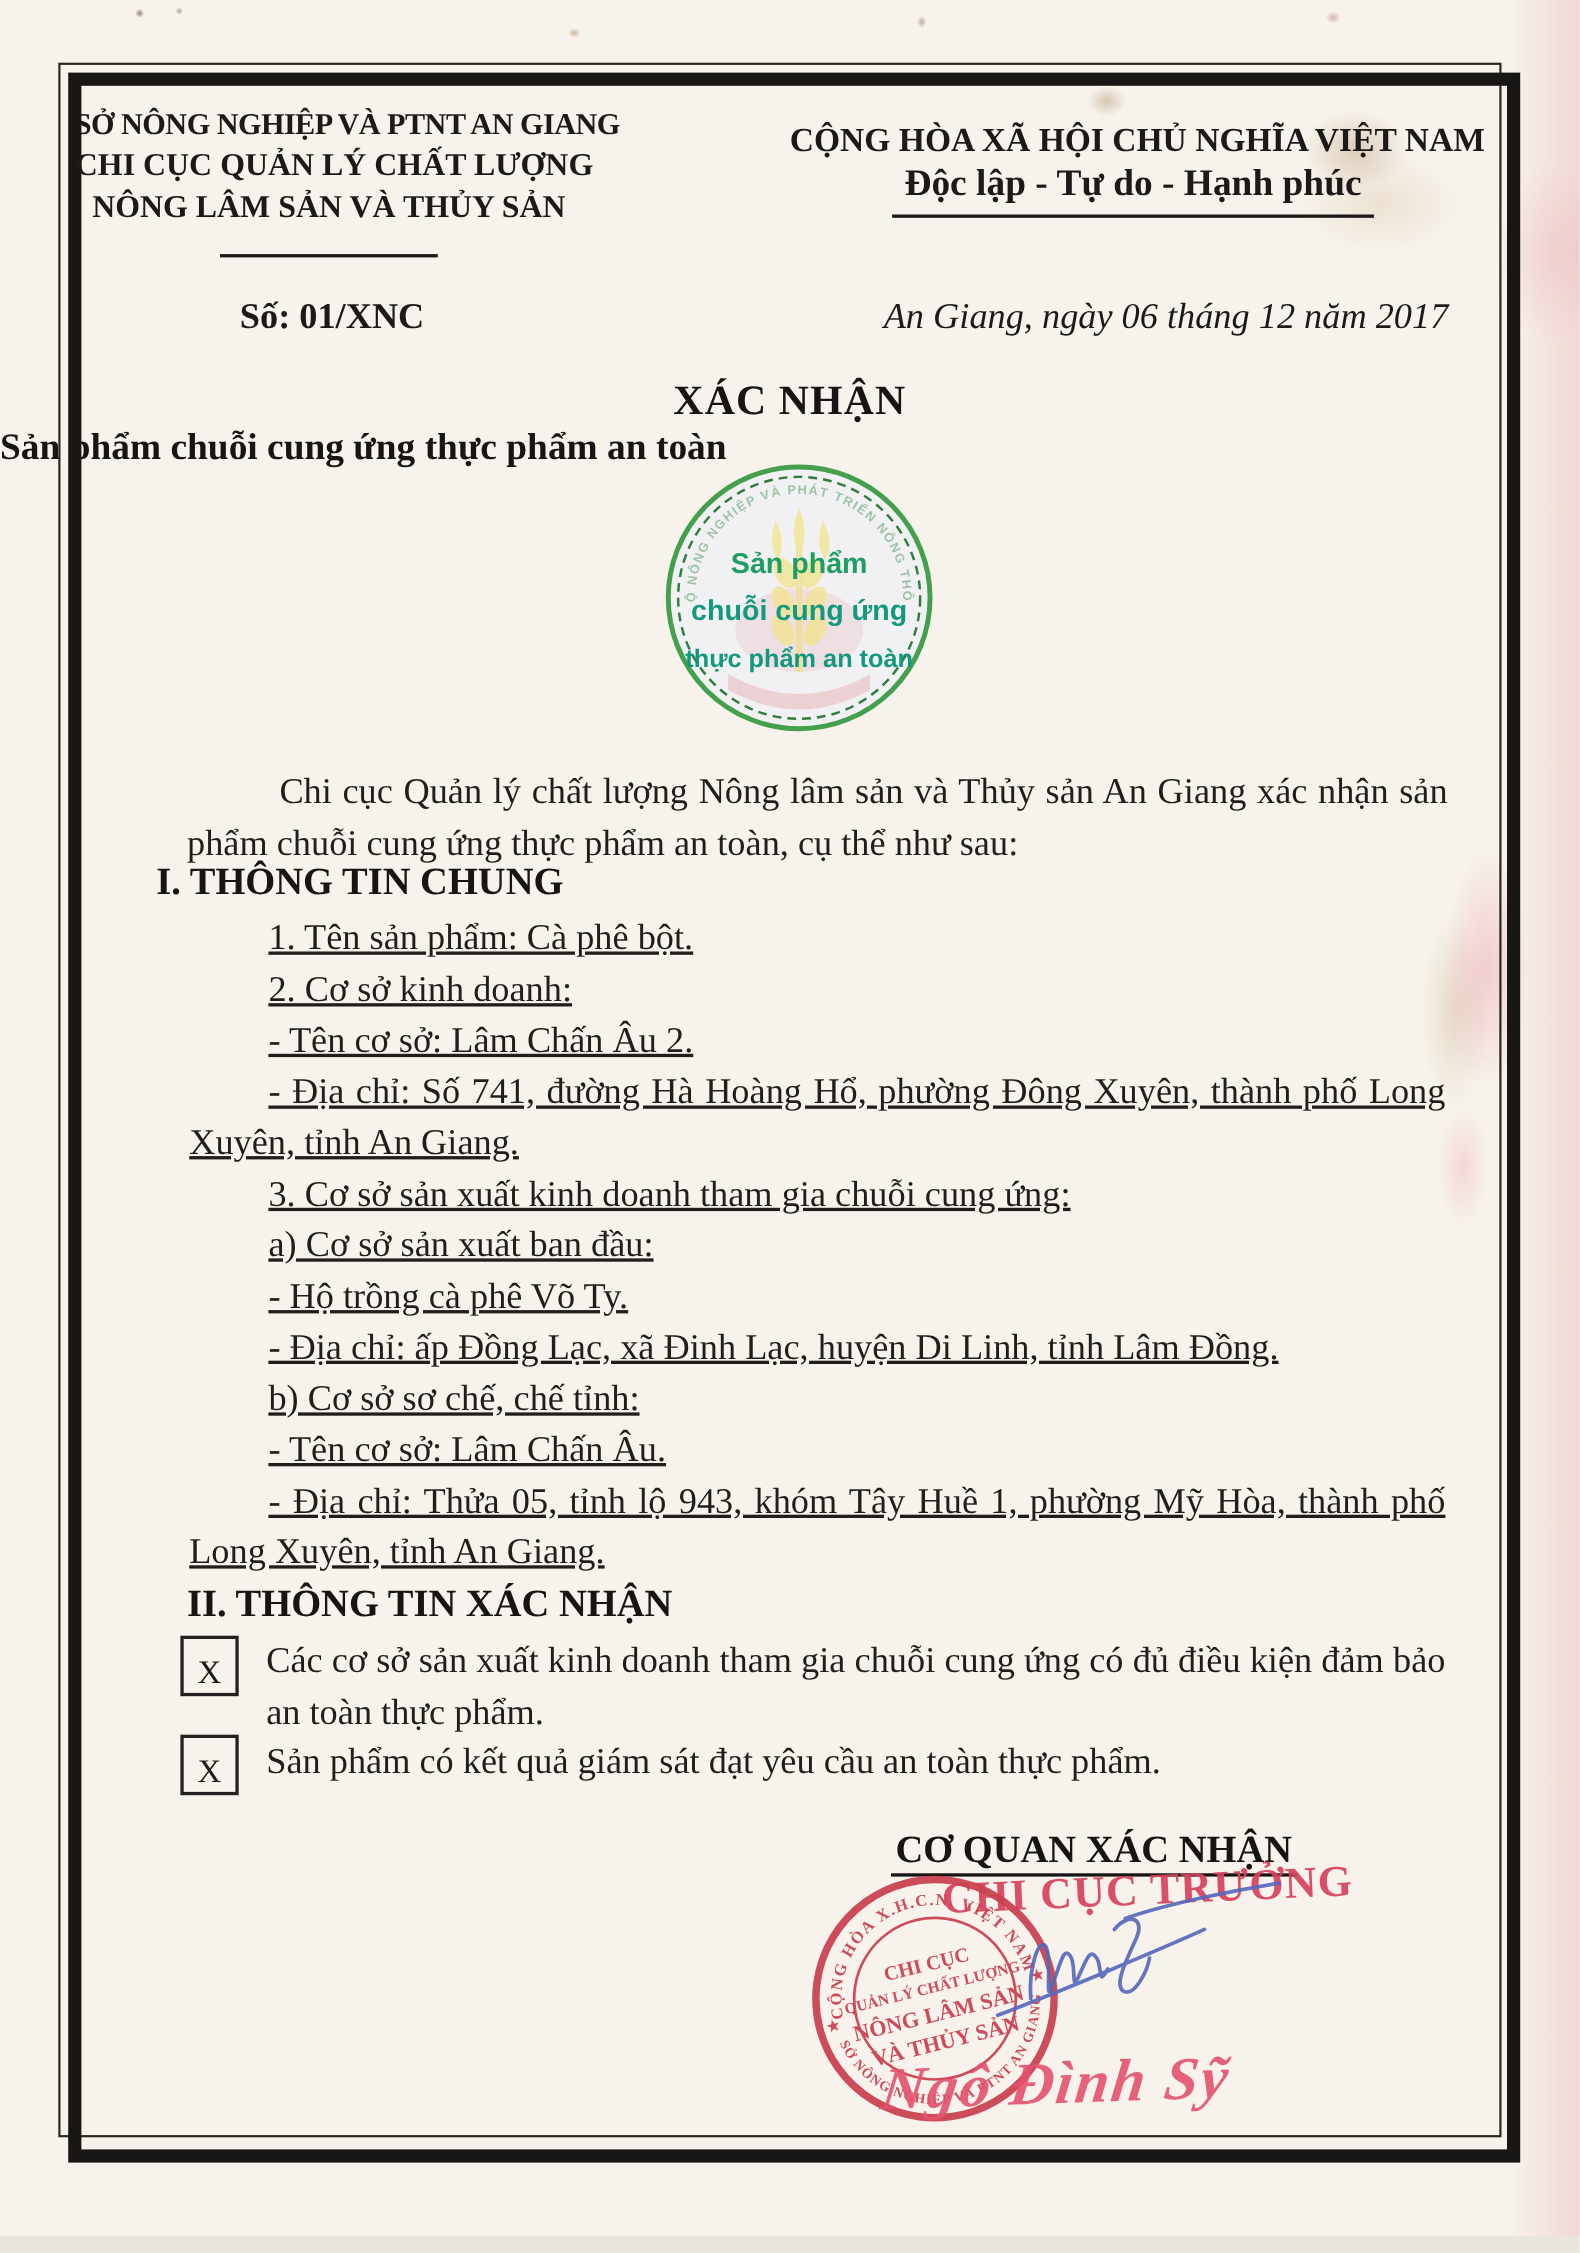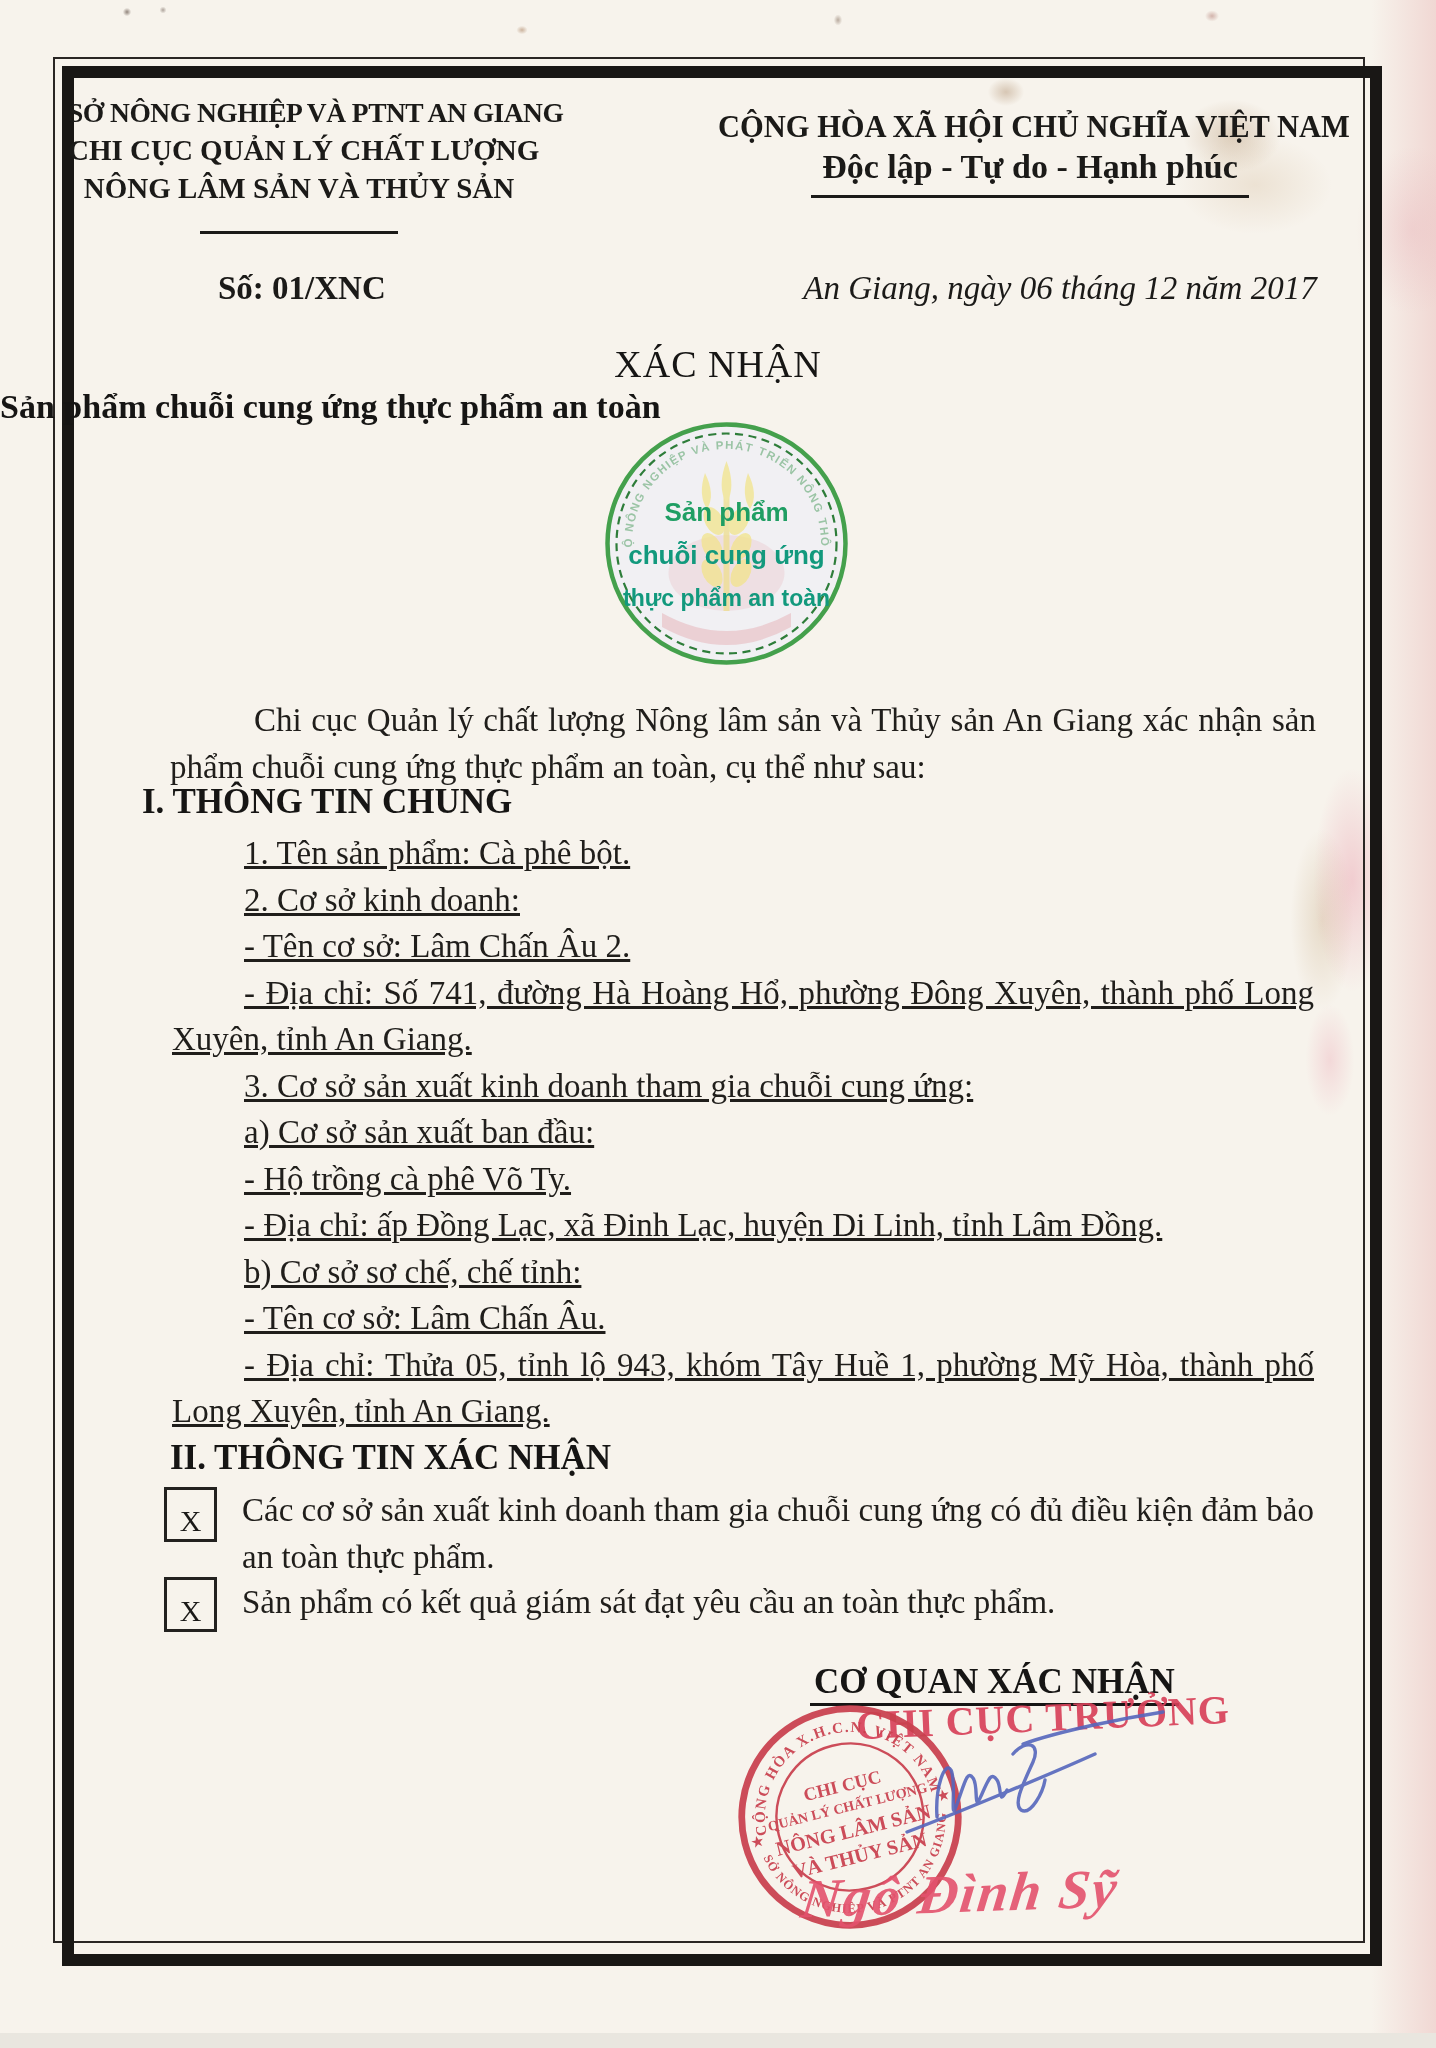--- a/index.html
+++ b/index.html
@@ -47,21 +47,21 @@
                     font-weight:bold; color:#1b1a18; }
   .nat-line-1 { font-size:30.5px; line-height:38px; white-space:nowrap; }
   .nat-line-2 { font-size:34px; line-height:42px; white-space:nowrap; }
   .nat-underline { width:438px; border-top:3px solid #1b1a18; margin:7px auto 0; }
 
   .doc-number { position:absolute; left:218px; top:270px; font-size:33px; font-weight:bold; color:#1b1a18; }
   .date-line  { position:absolute; left:800px; top:270px; width:520px; text-align:center;
                 font-size:33px; font-style:italic; color:#1b1a18; }
 
   .title-main { position:absolute; left:0; top:342px; width:1436px; text-align:center;
-                font-size:38px; font-weight:normal; letter-spacing:1px; color:#161514; }
+                font-size:38px; font-weight:bold; letter-spacing:1px; color:#161514; }
   .title-sub  { position:absolute; left:0; top:388px; width:1436px; 
                 font-size:34px; font-weight:bold; color:#161514; }
 
   
   .logo { position:absolute; left:604px; top:421px; width:245px; height:245px; }
   .logo .lg-center { font-family:"Liberation Sans","DejaVu Sans",sans-serif; font-weight:bold; }
 
   
   .body-text { font-size:33px; line-height:46.5px; color:#201e1b; text-align:justify; }
   .intro { position:absolute; left:170px; top:697px; width:1146px; text-indent:84px; }

